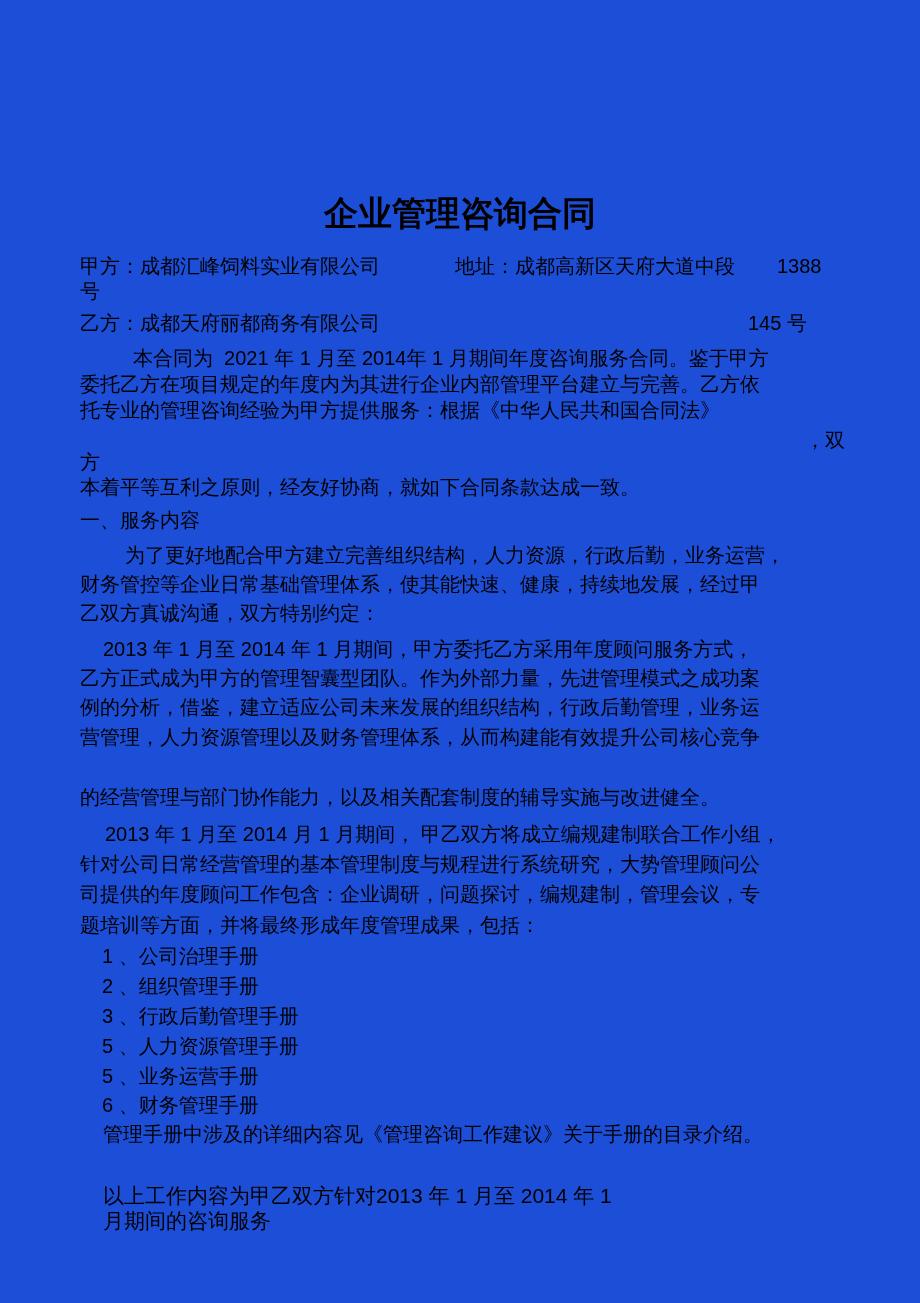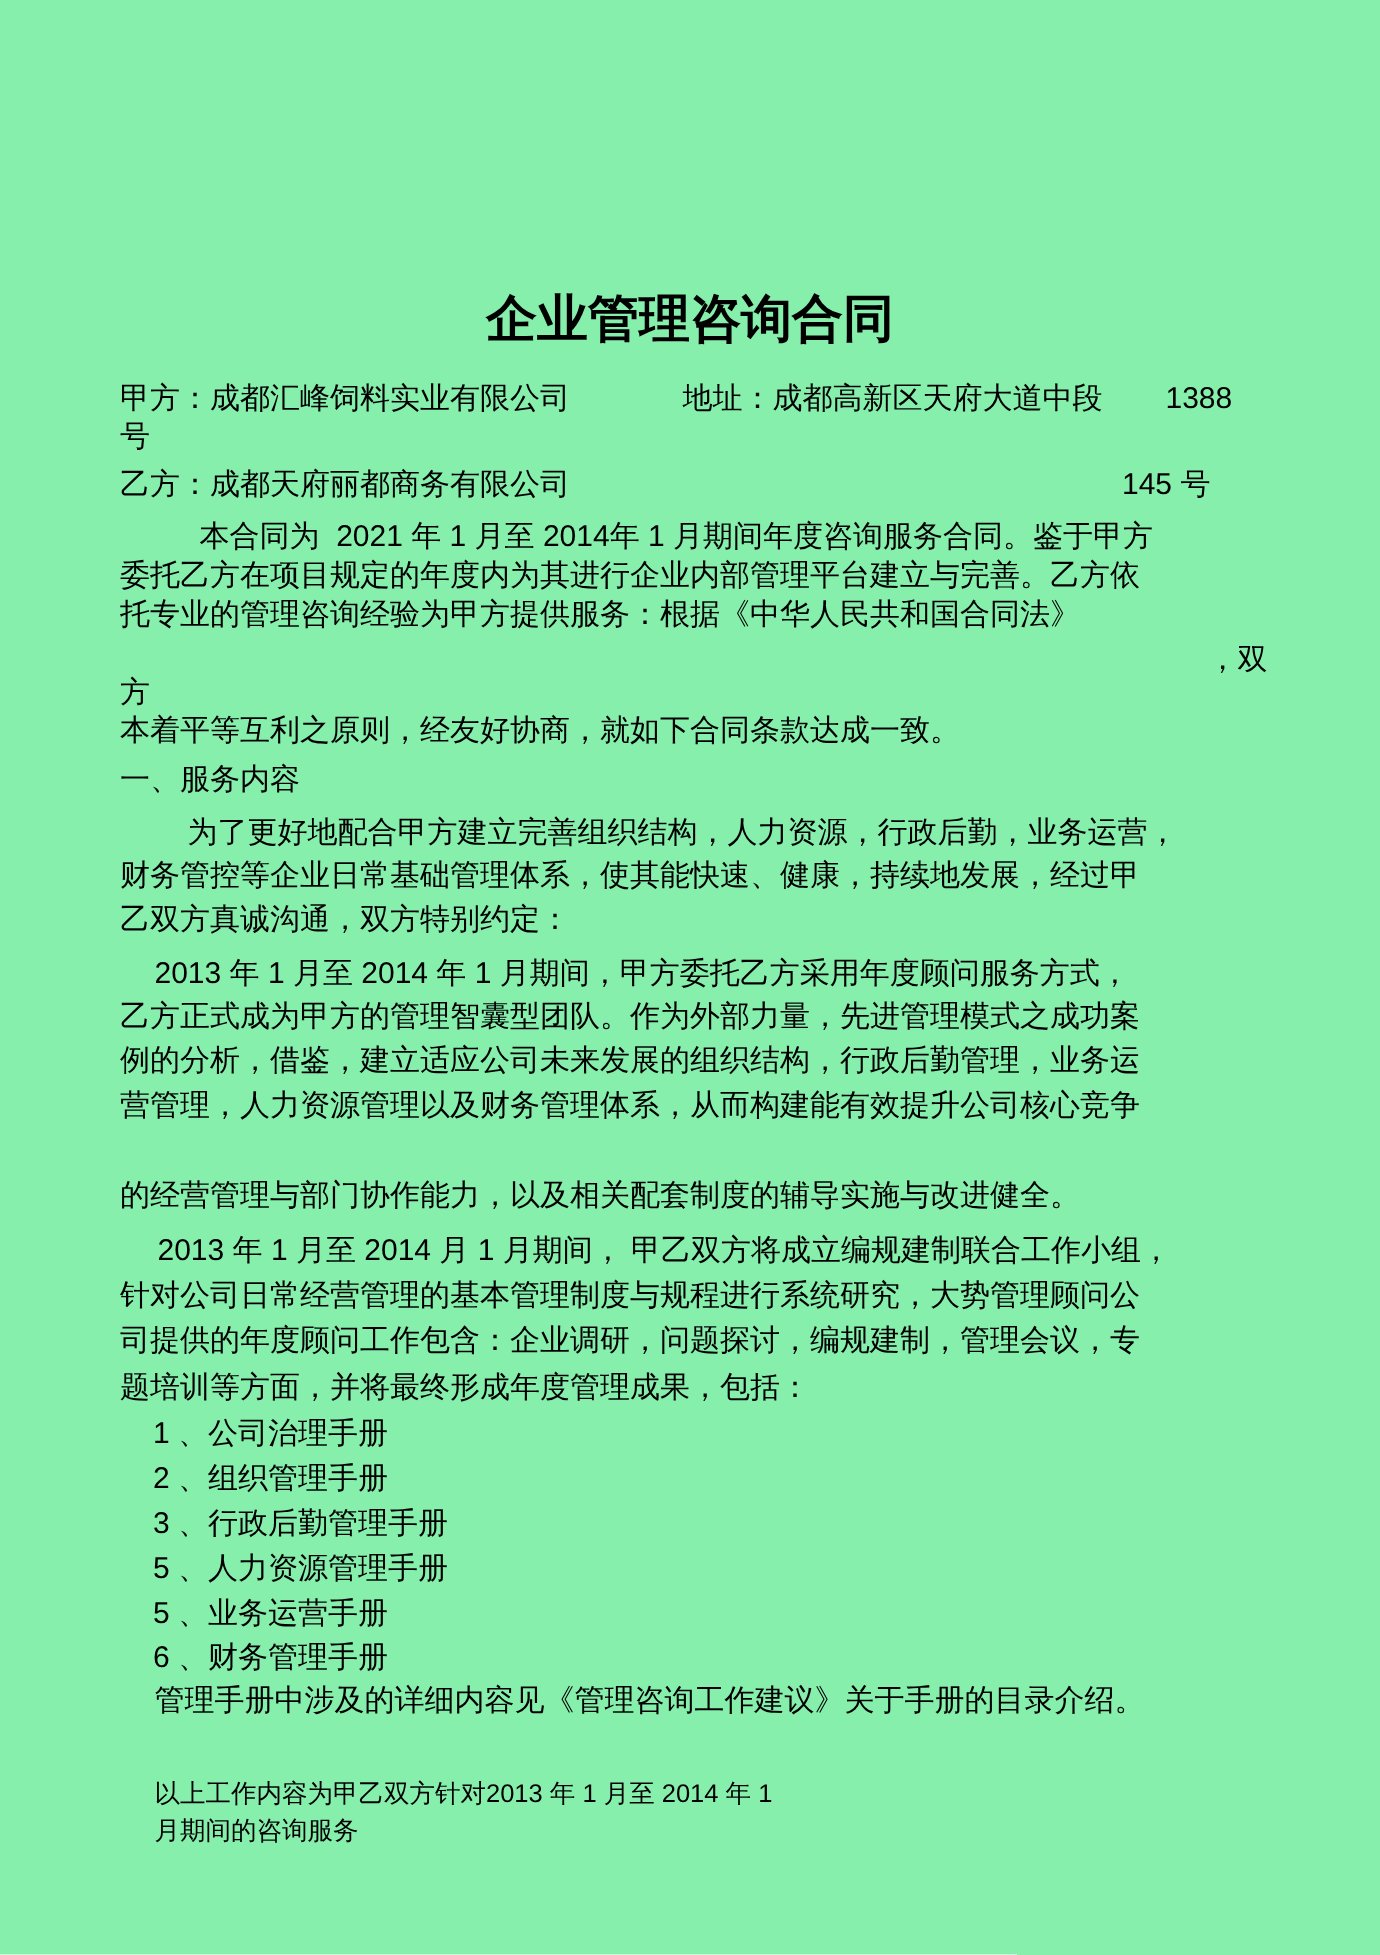--- a/index.html
+++ b/index.html
@@ -4,21 +4,21 @@
 <style>
   html, body {
     margin: 0;
     padding: 0;
     background: #ffffff;
   }
   .doc {
     position: relative;
     width: 920px;
     height: 1303px;
-    background: #86efac;
+    background: #1d4ed8;
     overflow: hidden;
     font-family: "Liberation Sans", sans-serif;
     color: #000000;
   }
   .title {
     position: absolute;
     left: 0;
     top: 168px;
     width: 100%;
     text-align: center;
@@ -29,21 +29,21 @@
   }
   .t {
     position: absolute;
     font-size: 20px;
     font-weight: 400;
     line-height: 25px;
     white-space: pre;
     color: #000000;
   }
   .t-small {
-    font-size: 17px;
+    font-size: 21px;
   }
 </style>
 </head>
 <body>
 
 <div class="doc">
 
   <h1 class="title">企业管理咨询合同</h1>
 
   <div class="t" style="left:80px;top:254px">甲方：成都汇峰饲料实业有限公司</div>

